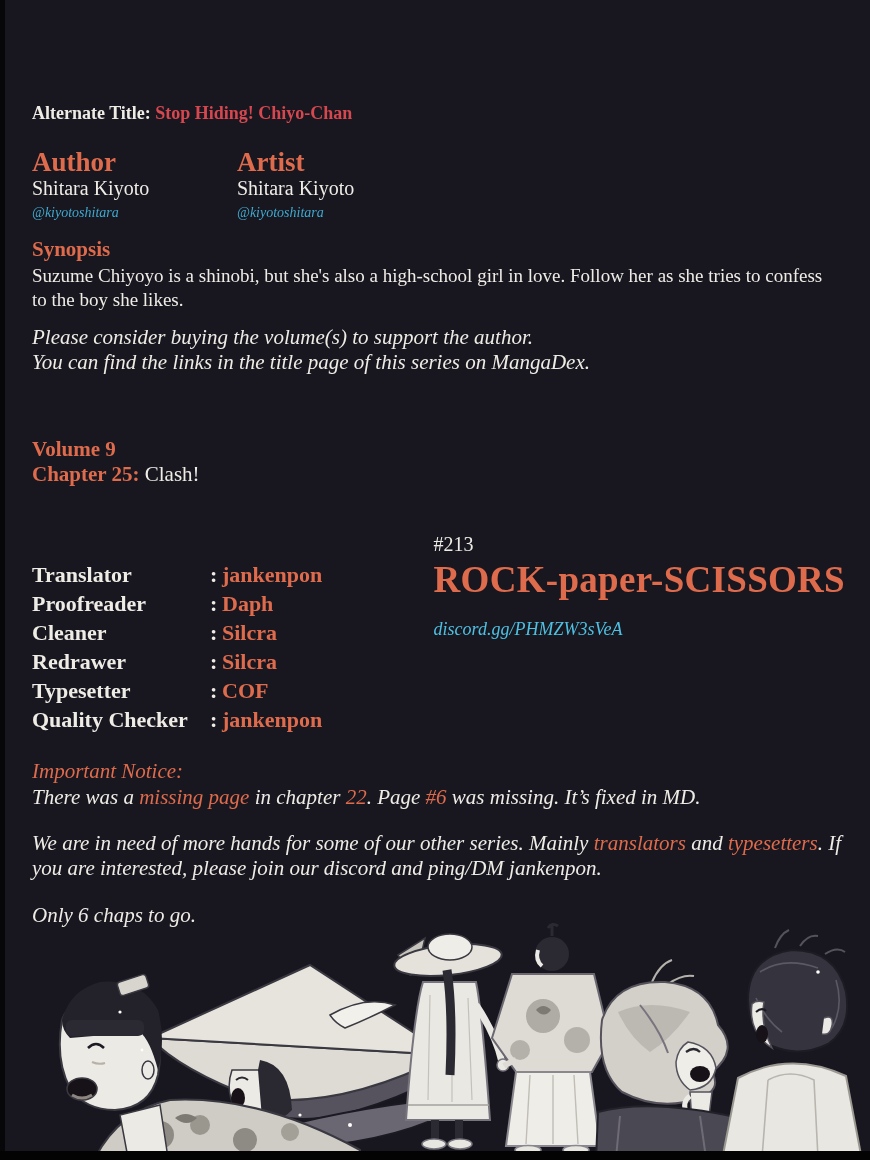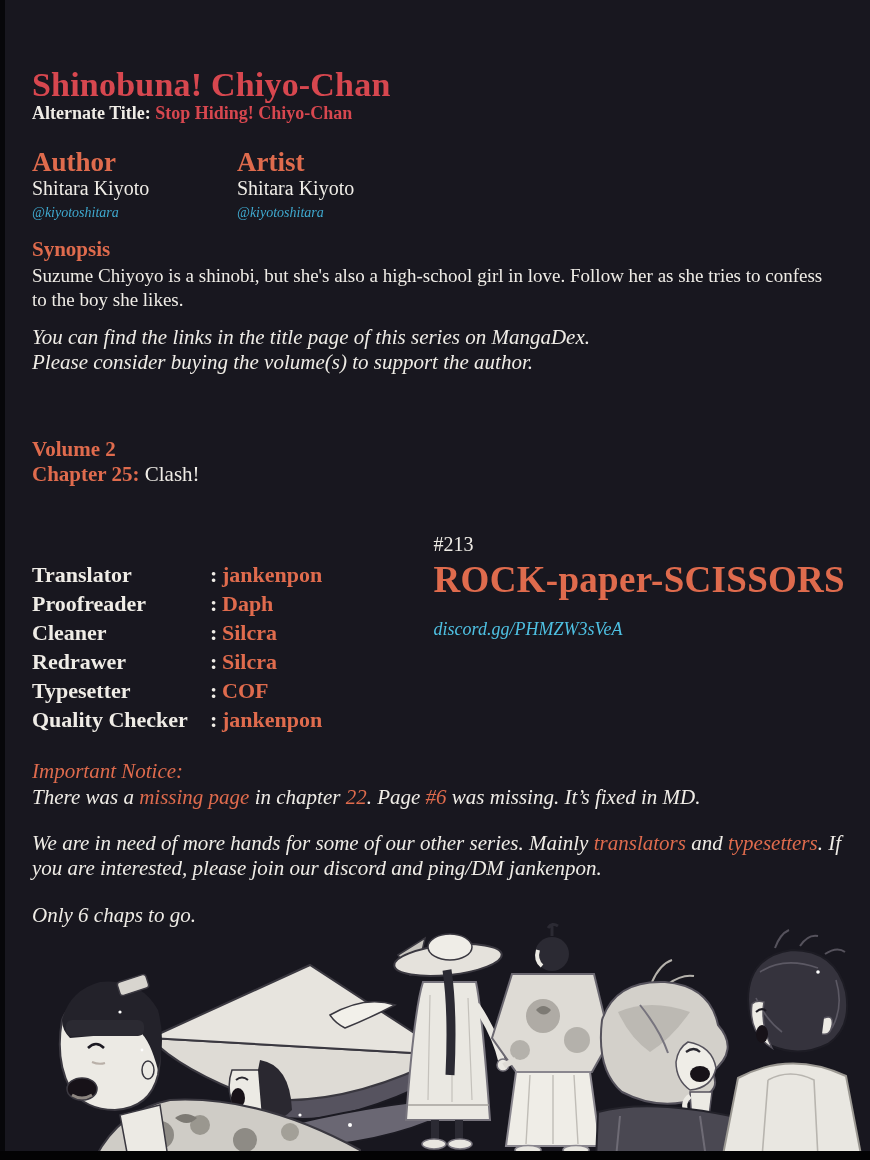--- a/index.html
+++ b/index.html
@@ -57,21 +57,20 @@
   .countdown{position:absolute;left:32px;top:903px;font-size:21px;font-style:italic;}
 
   .artwork{position:absolute;left:0;top:920px;width:870px;height:240px;}
 </style>
 </head>
 <body>
 
 <div class="page">
   <div class="edge-left"></div>
 
-  <div class="title c-red">Shinobuna! Chiyo-Chan</div>
 
   <div class="alt-title">
     <span class="c-white">Alternate Title:</span>
     <span class="c-red">Stop Hiding! Chiyo-Chan</span>
   </div>
 
   <div class="person author">
     <div class="p-label c-orange">Author</div>
     <div class="p-name c-white">Shitara Kiyoto</div>
     <div class="p-handle c-cyan">@kiyotoshitara</div>
@@ -82,26 +81,26 @@
     <div class="p-name c-white">Shitara Kiyoto</div>
     <div class="p-handle c-cyan">@kiyotoshitara</div>
   </div>
 
   <div class="synopsis">
     <div class="s-label c-orange">Synopsis</div>
     <div class="s-body c-white">Suzume Chiyoyo is a shinobi, but she's also a high-school girl in love. Follow her as she tries to confess to the boy she likes.</div>
   </div>
 
   <div class="support">
+    <div>Please consider buying the volume(s) to support the author.</div>
     <div>You can find the links in the title page of this series on MangaDex.</div>
-    <div>Please consider buying the volume(s) to support the author.</div>
   </div>
 
   <div class="chapter">
-    <div class="vol c-orange">Volume 2</div>
+    <div class="vol c-orange">Volume 9</div>
     <div>
       <span class="ch-label c-orange">Chapter 25:</span>
       <span class="c-white">Clash!</span>
     </div>
   </div>
 
   <div class="staff">
     <div class="row">
       <span class="role c-white">Translator</span>
       <span class="sep c-white">:</span>

